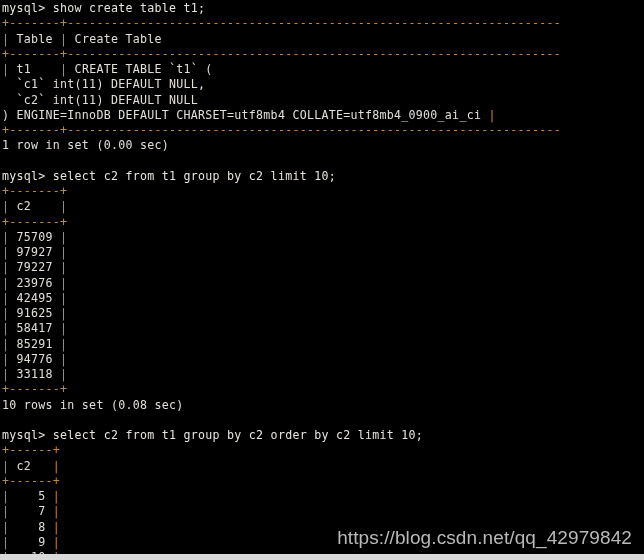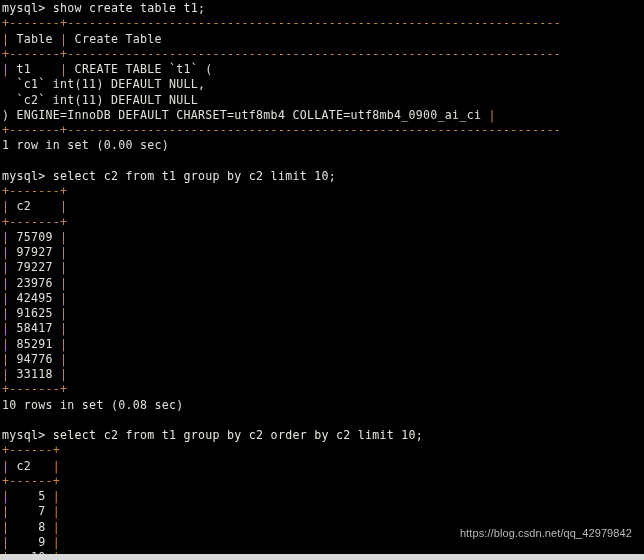--- a/index.html
+++ b/index.html
@@ -50,21 +50,21 @@
     color: #e8e4de;
   }
   .blank {
     height: 15.25px;
   }
   #watermark {
     position: absolute;
     right: 12px;
     top: 527px;
     font-family: "Liberation Sans", sans-serif;
-    font-size: 11px;
+    font-size: 19px;
     color: #b9b9b9;
     letter-spacing: 0.1px;
     white-space: nowrap;
   }
   #bottom-strip {
     position: absolute;
     left: 0;
     bottom: 0;
     width: 644px;
     height: 6px;

